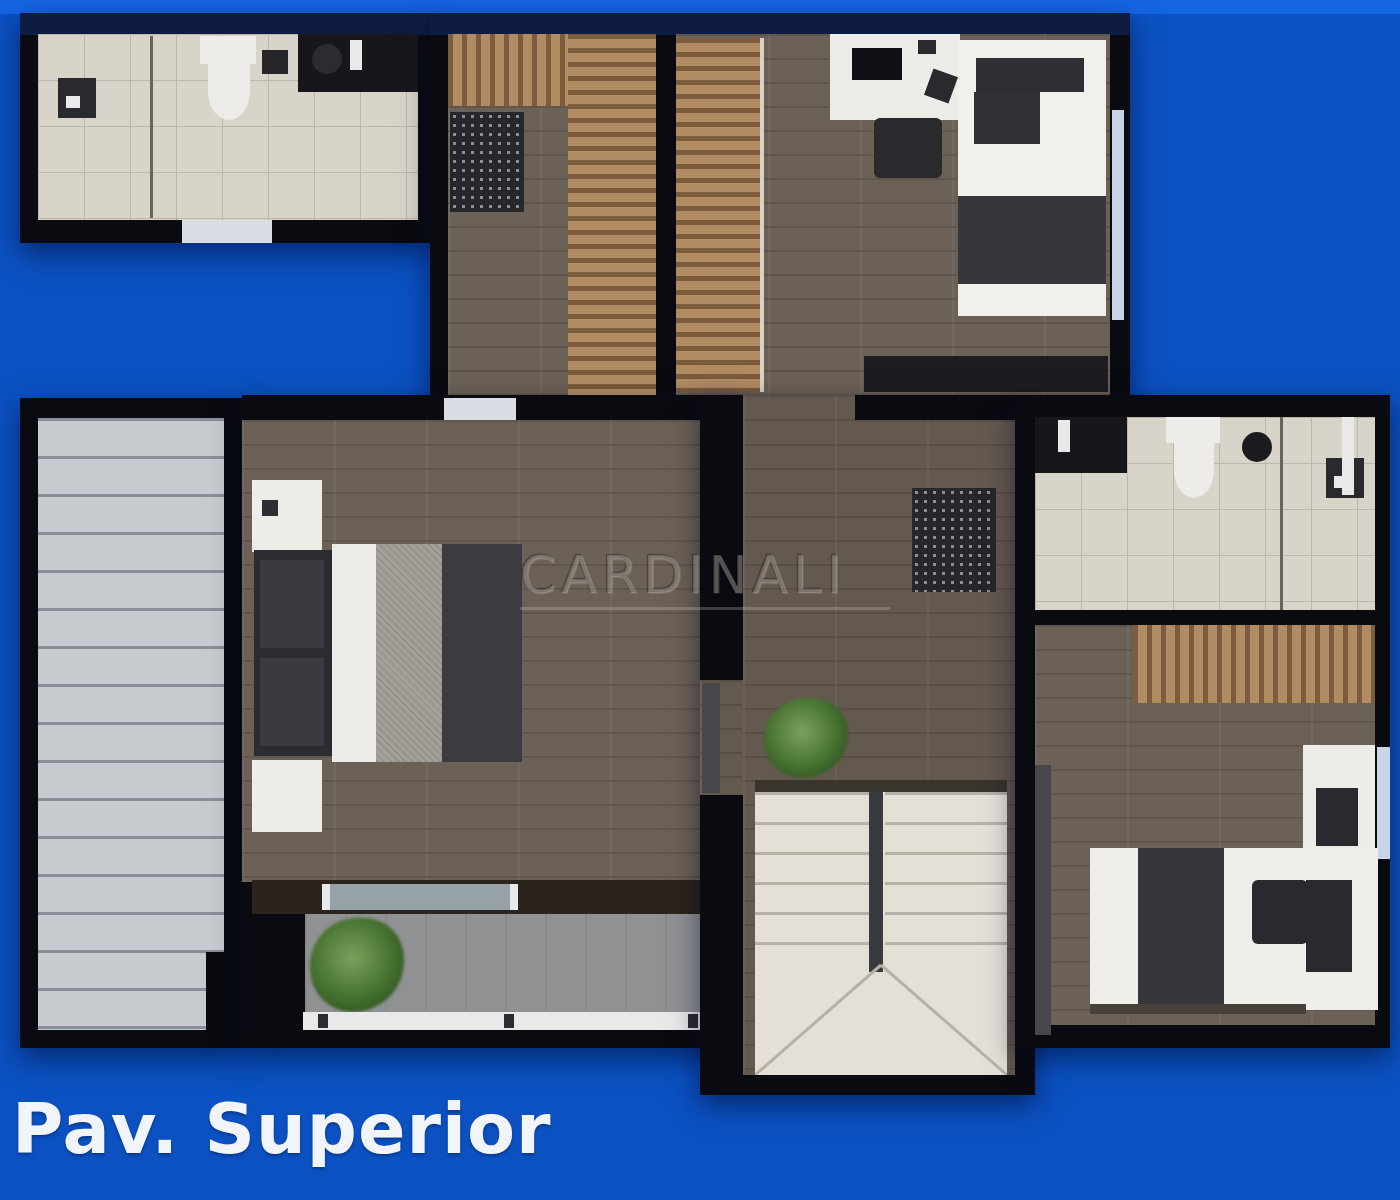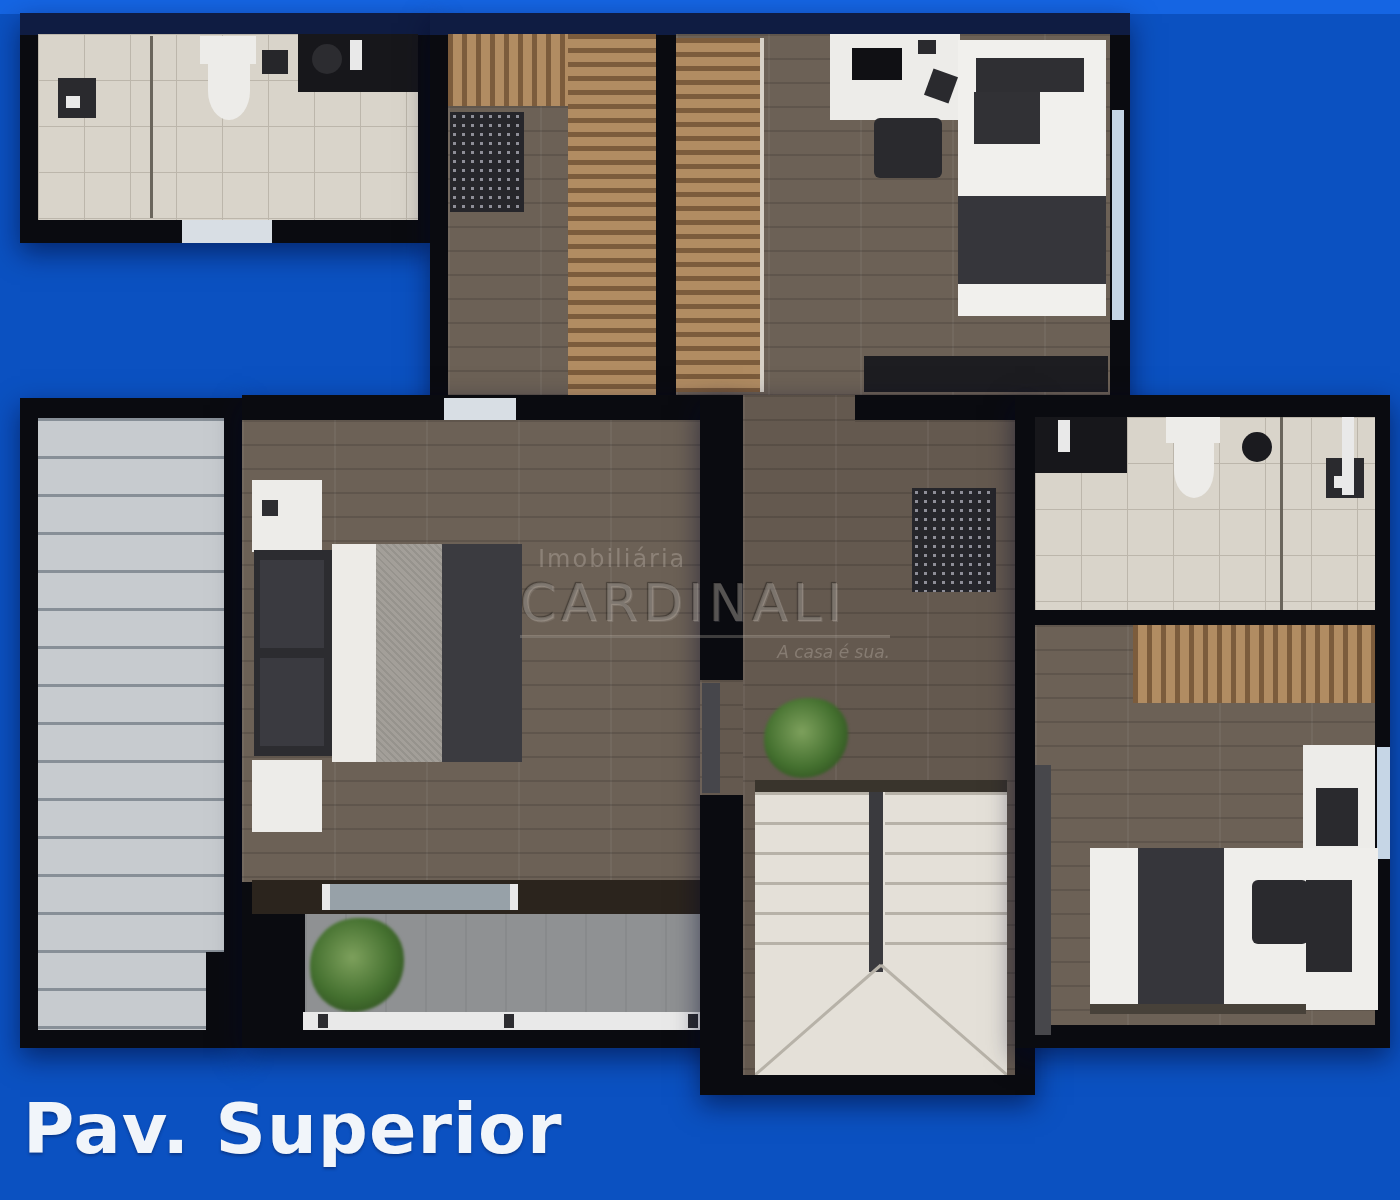--- a/index.html
+++ b/index.html
@@ -159,21 +159,19 @@
   <div class="abs white-furn" style="left:1303px;top:745px;width:72px;height:112px;"></div>
   <div class="abs" style="left:1316px;top:788px;width:42px;height:58px;background:#2a2a2e;"></div>
   <div class="abs glass" style="left:1377px;top:747px;width:13px;height:112px;"></div>
   <div class="abs" style="left:1090px;top:848px;width:288px;height:162px;background:#efeeeb;"></div>
   <div class="abs bed-dark" style="left:1138px;top:848px;width:86px;height:162px;"></div>
   <div class="abs dark-furn r6" style="left:1252px;top:880px;width:56px;height:64px;"></div>
   <div class="abs" style="left:1306px;top:880px;width:46px;height:92px;background:#2a2a2e;"></div>
   <div class="abs" style="left:1090px;top:1004px;width:216px;height:10px;background:#474139;"></div>
 
   <div class="abs watermark" style="left:520px;top:545px;width:370px;">
-    <div class="wm-small">Imobiliária</div>
     <div class="wm-large">CARDINALI</div>
     <div class="wm-rule"></div>
-    <div class="wm-tag">A casa é sua.</div>
   </div>
 
-  <div class="abs floor-title" style="left:23px;top:1088px;">Pav. Superior</div>
+  <div class="abs floor-title" style="left:12px;top:1088px;">Pav. Superior</div>
 
 </div>
 
 </body></html>

